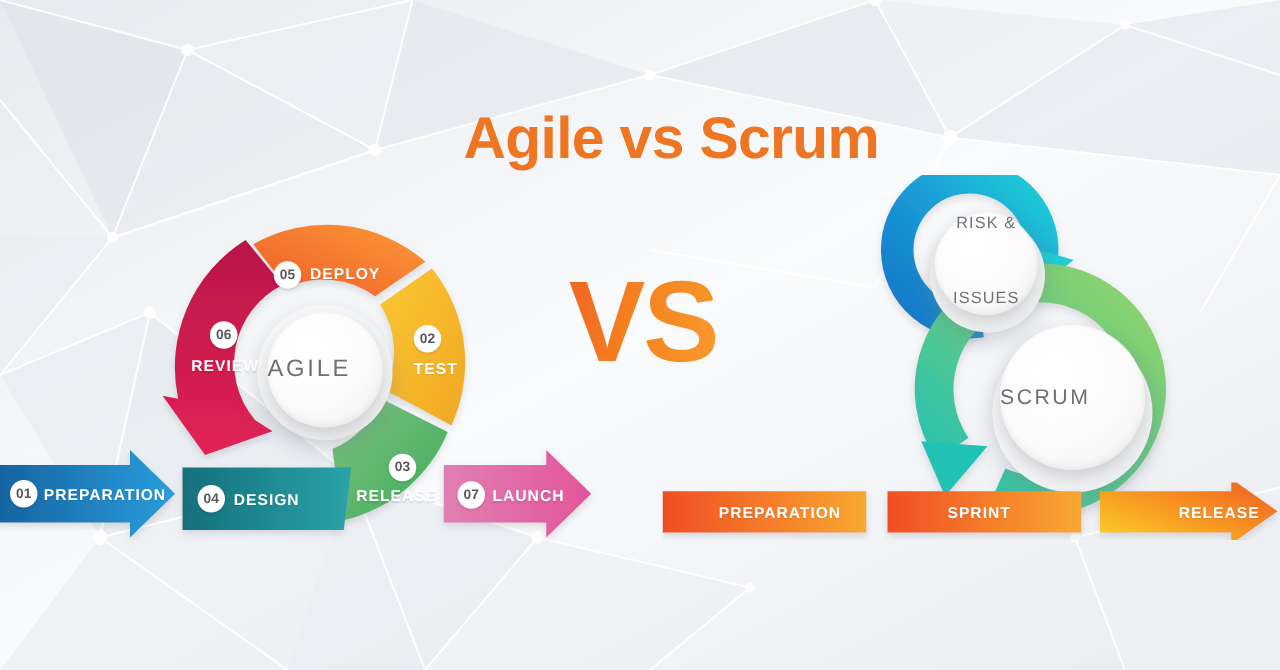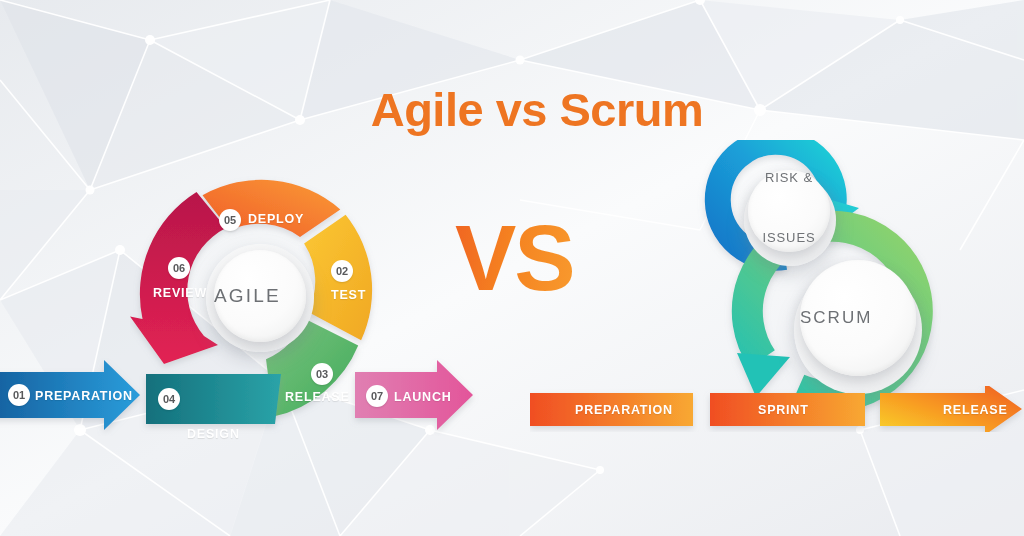--- a/index.html
+++ b/index.html
@@ -239,21 +239,21 @@
 
       <path filter="url(#flowshadow)" d="M 146 16 L 281 16 L 275 66 L 146 66 Z" fill="url(#gDes)"></path>
 
       <path filter="url(#flowshadow)" d="M 355 14 L 437 14 L 437 2 L 473 37 L 437 72 L 437 60 L 355 60 Z" fill="url(#gLau)"></path>
     </svg>
 
     <div class="num-badge" style="left:8px; top:26px;">01</div>
     <div class="lbl" style="left:35px; top:31px;">PREPARATION</div>
 
     <div class="num-badge" style="left:158px; top:30px;">04</div>
-    <div class="lbl" style="left:187px; top:35px;margin-top:34px;">DESIGN</div>
+    <div class="lbl" style="left:187px; top:35px;">DESIGN</div>
 
     <div class="num-badge" style="left:366px; top:27px;">07</div>
     <div class="lbl" style="left:394px; top:32px;">LAUNCH</div>
   </div>
 
   <div class="scrum-wrap">
     <svg width="290" height="300" viewBox="0 0 290 300">
       <defs>
         <linearGradient id="gRisk" x1="0" y1="1" x2="1" y2="0">
           <stop offset="0%" stop-color="#1476c8"></stop>

